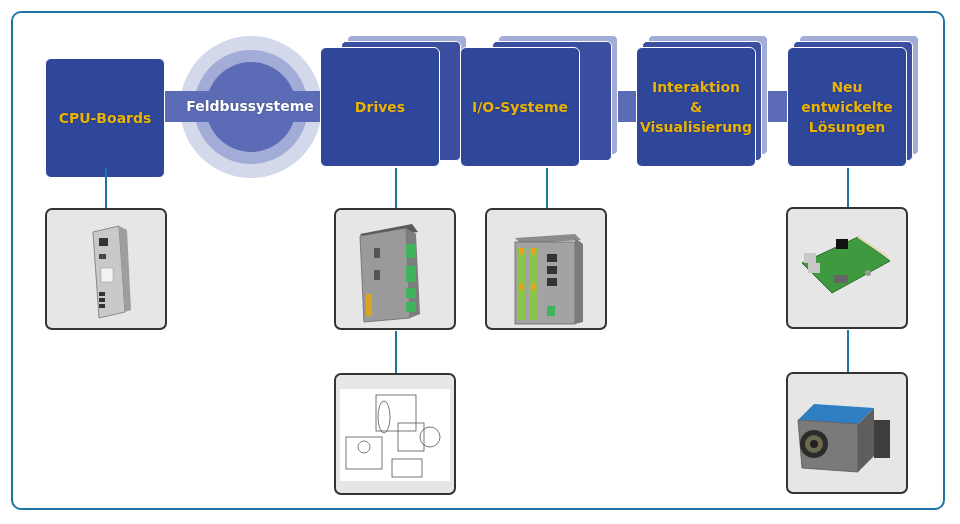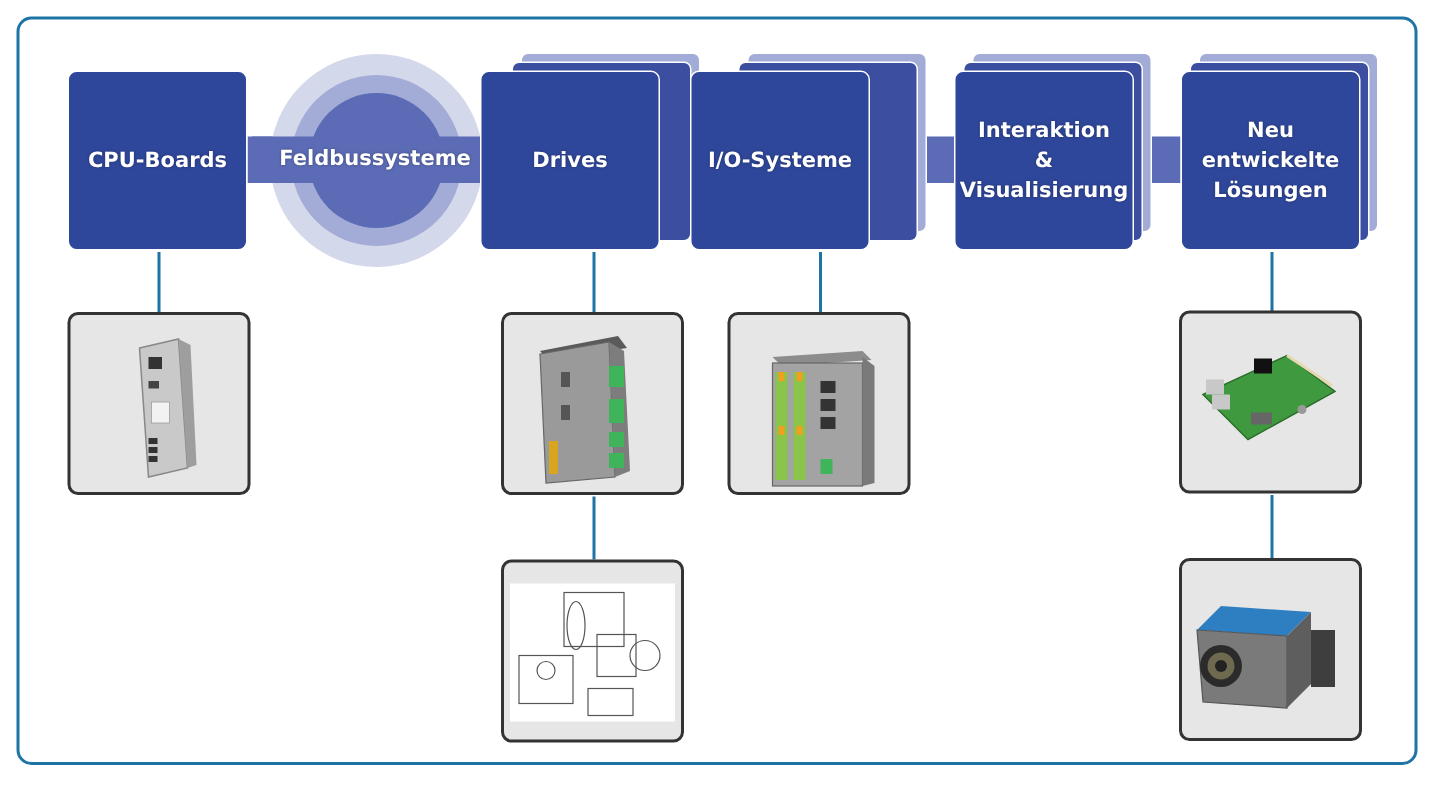--- a/index.html
+++ b/index.html
@@ -9,21 +9,21 @@
              border: 2px solid #1f74a6; border-radius: 10px; box-sizing: border-box; }
     .bar { position: absolute; background: #5c6bb5; }
     .ring { position: absolute; border-radius: 50%; }
     .stack { position: absolute; width: 120px; height: 120px; border-radius: 5px;
              box-sizing: border-box; border: 1.5px solid #ffffff; }
     .back2 { background: #a3acd6; }
     .back1 { background: #3c4ea0; }
     .box { position: absolute; width: 120px; height: 120px; border-radius: 6px;
            background: #2f479b; border: 1.5px solid #ffffff; box-sizing: border-box;
            display: flex; align-items: center; justify-content: center; text-align: center; }
-    .box-label { color: #ffffff; font-weight: bold; font-size: 14px; line-height: 20px;
+    .box-label { color: #eab308; font-weight: bold; font-size: 14px; line-height: 20px;
                  font-family: "DejaVu Sans", sans-serif; white-space: pre-line;
                  text-shadow: 0 0 2px rgba(0,0,0,0.35); }
     .fb-label { position: absolute; color: #ffffff; font-weight: bold; font-size: 14px;
                 font-family: "DejaVu Sans", sans-serif; text-shadow: 0 0 2px rgba(0,0,0,0.35);
                 left: 165px; width: 170px; top: 98px; text-align: center; }
     .vline { position: absolute; width: 2px; background: #1f74a6; }
     .card { position: absolute; width: 122px; height: 122px; border: 2px solid #333333;
             border-radius: 7px; background: #e6e6e6; box-sizing: border-box; overflow: hidden; }
     .card svg { position: absolute; left: 0; top: 0; }
   </style>
@@ -36,21 +36,21 @@
 <div class="bar" style="left:455px; top:91px; width:31px; height:31px;"></div>
 <div class="bar" style="left:606px; top:91px; width:30px; height:31px;"></div>
 <div class="bar" style="left:756px; top:91px; width:31px; height:31px;"></div>
 
 <div class="ring" style="left:180px; top:36px; width:142px; height:142px; background:#d3d8eb;"></div>
 <div class="ring" style="left:194px; top:50px; width:114px; height:114px; background:#a3acd6;"></div>
 <div class="ring" style="left:206px; top:62px; width:90px; height:90px; background:#5c6bb5;"></div>
 <div class="bar" style="left:168px; top:91px; width:166px; height:31px;"></div>
 <div class="fb-label">Feldbussysteme</div>
 
-<div class="box" style="left:45px; top:47px;">
+<div class="box" style="left:45px; top:58px;">
   <span class="box-label">CPU-Boards</span>
 </div>
 
 <div class="stack back2" style="left:347px; top:35px;"></div>
 <div class="stack back1" style="left:341px; top:41px;"></div>
 <div class="box" style="left:320px; top:47px;">
   <span class="box-label">Drives</span>
 </div>
 
 <div class="stack back2" style="left:498px; top:35px;"></div>

